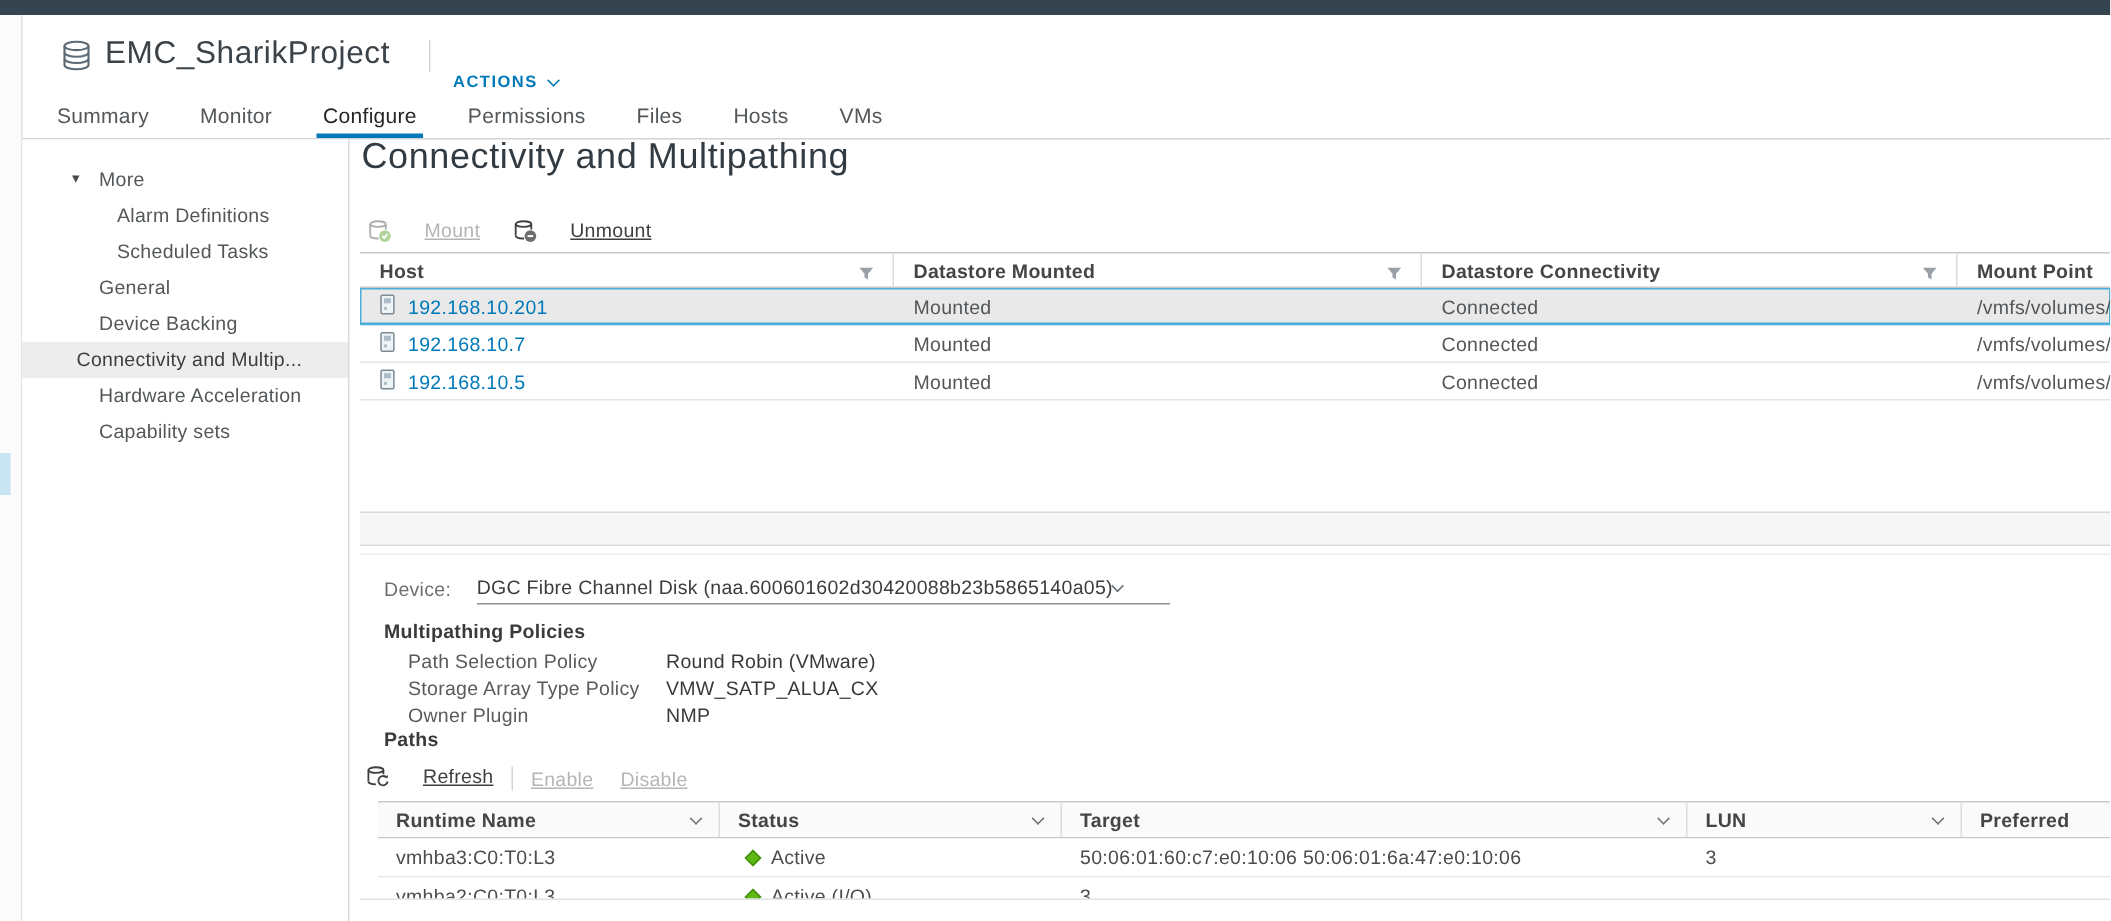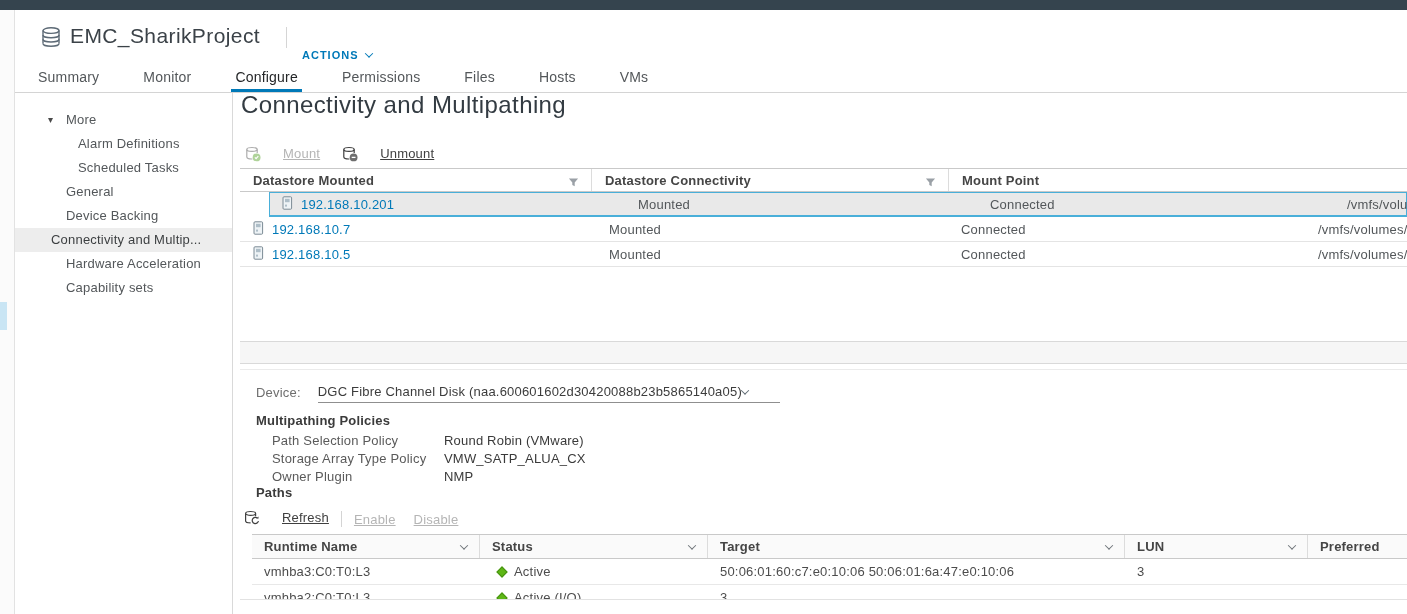--- a/index.html
+++ b/index.html
@@ -13,21 +13,21 @@
   .rail { position:absolute; left:0; top:10px; width:15px; bottom:0; background:#fbfbfb; border-right:1px solid #e2e2e2; }
   .rail-accent { position:absolute; left:0; top:302px; width:7px; height:28px; background:#c9e5f4; }
 
   
   .obj-icon { position:absolute; left:40px; top:26px; }
   .page-title { position:absolute; left:70px; top:24px; font-size:21px; color:#3b4248; letter-spacing:.4px; }
   .title-sep { position:absolute; left:286px; top:27px; width:1px; height:21px; background:#d5d5d5; }
   .actions-btn { position:absolute; left:302px; top:30px; font-size:11px; font-weight:600; letter-spacing:1px; color:#0079b8; cursor:pointer; display:flex; align-items:center; gap:7px;margin-top:19px; }
 
   
-  .tabs { position:absolute; left:34px; top:64px; height:28px; display:flex; gap:36px; align-items:stretch; }
+  .tabs { position:absolute; left:34px; top:64px; height:28px; display:flex; gap:26px; align-items:stretch; }
   .tab { font-size:14px; color:#53575a; padding:0 4px; line-height:26px; cursor:pointer; }
   .tab.active { color:#242628; border-bottom:3px solid #0079b8; }
   .tabbar-line { position:absolute; left:15px; right:0; top:92px; height:1px; background:#d4d4d4; }
 
   
   .sidebar { position:absolute; left:15px; top:93px; width:218px; bottom:0; background:#fff; border-right:1px solid #d9d9d9; }
   .nav-item { position:relative; height:24px; line-height:24px; font-size:13px; color:#53575a; padding-left:51px; cursor:pointer; white-space:nowrap; }
   .nav-item.sub { padding-left:63px; }
   .nav-item.selected { background:#ededed; color:#3c3f41;padding-left:36px; }
   .nav-caret { position:absolute; left:33px; top:0; font-size:10px; color:#4a4a4a; }
@@ -43,21 +43,21 @@
 
   
   .hgrid { position:absolute; left:240px; right:0; top:168px; }
   .hrow { display:flex; height:25px; align-items:center; font-size:13px; color:#53575a; border-bottom:1px solid #e4e4e4; background:#fff; }
   .hrow.head { height:24px; border-top:1px solid #c9c9c9; border-bottom:1px solid #c9c9c9; color:#454545; font-weight:700; background:#fff; }
   .hcell { position:relative; height:100%; display:flex; align-items:center; padding-left:13px; overflow:hidden; white-space:nowrap; }
   .head .hcell { border-right:1px solid #dcdcdc; }
   .head .hcell:last-child { border-right:none; }
   .c-host { width:356px; } .c-mounted { width:352px; } .c-conn { width:357px; } .c-mp { flex:1; }
   .filter-ic { position:absolute; right:12px; top:7px; cursor:pointer; }
-  .hrow.selected { background:#e9e9e9; box-shadow:inset 0 0 0 1px #49afd9; border-bottom:1px solid #49afd9;margin-left:29px; }
+  .hrow.selected { background:#e9e9e9; box-shadow:inset 0 0 0 1px #49afd9; border-bottom:1px solid #49afd9; }
   .host-link { color:#0079b8; cursor:pointer; margin-left:8px; }
   .host-ic { flex:0 0 auto; }
 
   .grid-strip { position:absolute; left:240px; right:0; top:341px; height:23px; background:#f6f6f6; border-top:1px solid #d9d9d9; border-bottom:1px solid #d9d9d9; }
   .grid-line2 { position:absolute; left:240px; right:0; top:369px; height:1px; background:#ebebeb; }
 
   
   .device-row { position:absolute; left:256px; top:381px; height:22px; display:flex; align-items:center; font-size:13px; }
   .device-label { color:#6e6e6e; margin-right:17px; }
   .device-select { display:flex; align-items:center; justify-content:flex-start; width:462px; border-bottom:1px solid #8f8f8f; height:22px; color:#3c3c3c; cursor:pointer; }
@@ -166,20 +166,28 @@
           <circle cx="11.6" cy="11.4" r="3.9" fill="#6d6d6d"></circle>
           <path d="M9.7 11.4 h3.8" fill="none" stroke="#fff" stroke-width="1.3"></path>
         </svg>
       </span>
       <span>Unmount</span>
     </div>
   </div>
 
   <div class="hgrid">
     <div class="hrow head">
+      <div class="hcell c-host">
+        <span>Host</span>
+        <span class="filter-ic">
+          <svg width="11" height="11" viewBox="0 0 12 12">
+              <path d="M1 1.6h10L7.3 6v4.1L4.7 8.8V6z" fill="#9aa0a6"></path>
+            </svg>
+        </span>
+      </div>
       <div class="hcell c-mounted">
         <span>Datastore Mounted</span>
         <span class="filter-ic">
           <svg width="11" height="11" viewBox="0 0 12 12">
               <path d="M1 1.6h10L7.3 6v4.1L4.7 8.8V6z" fill="#9aa0a6"></path>
             </svg>
         </span>
       </div>
       <div class="hcell c-conn">
         <span>Datastore Connectivity</span>

